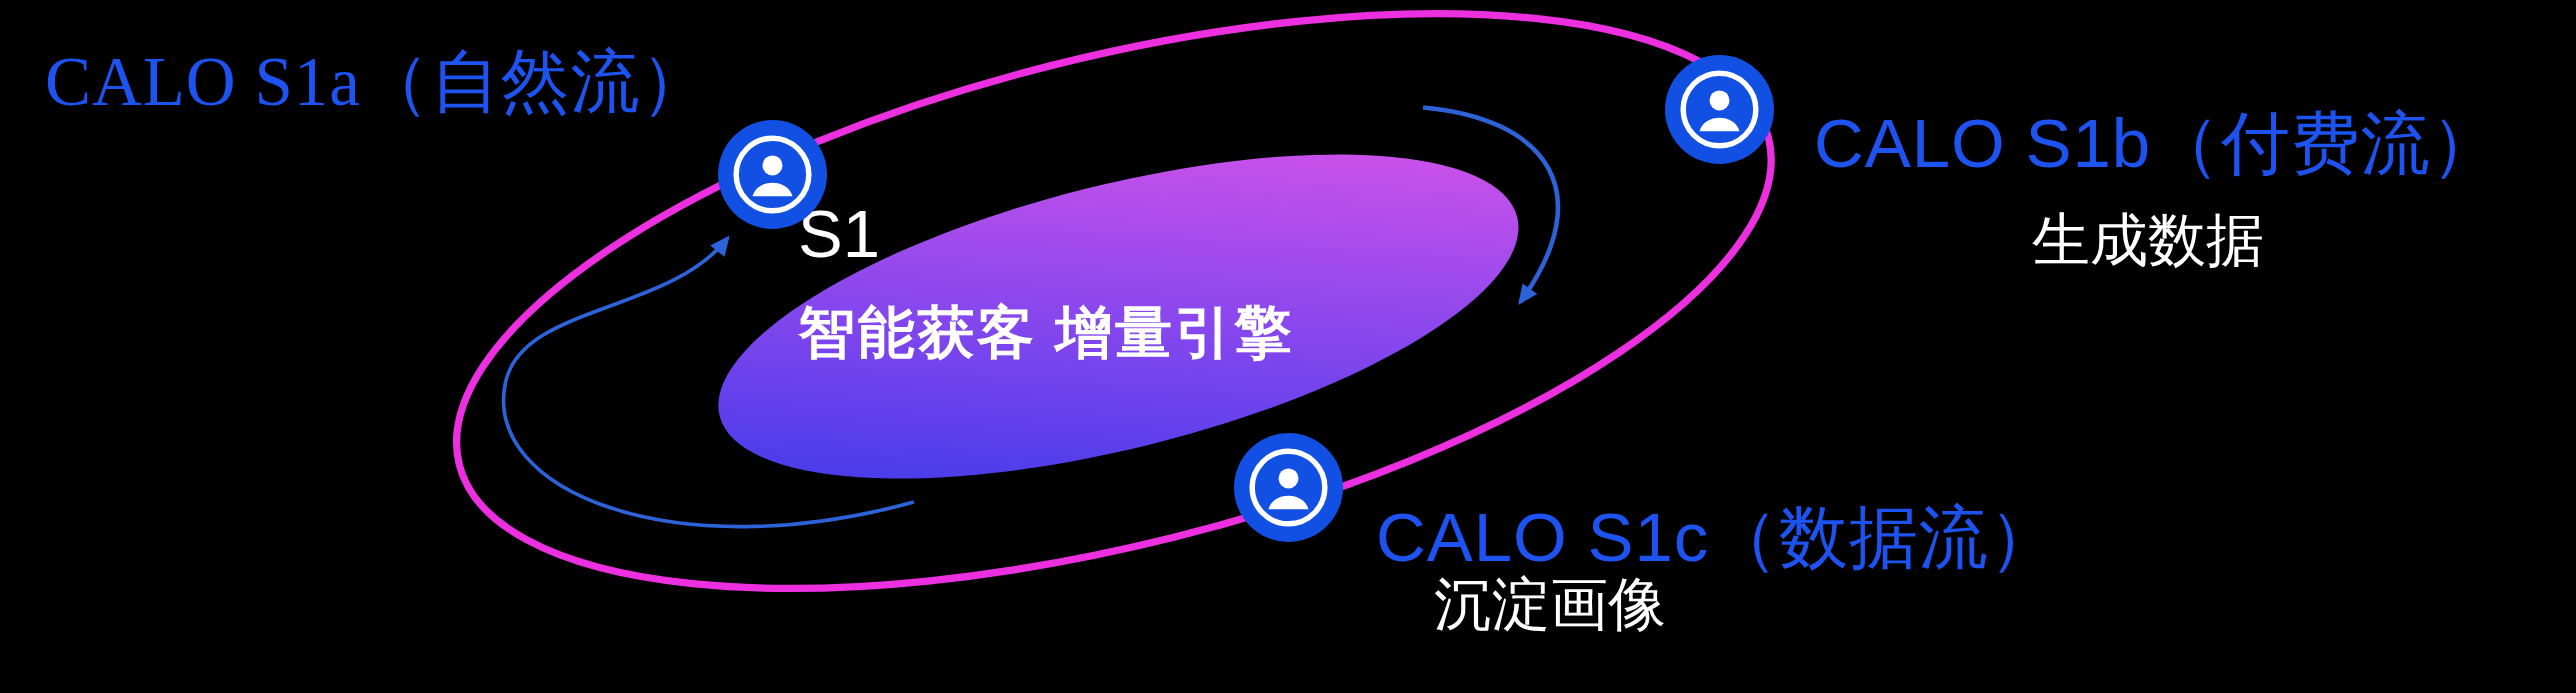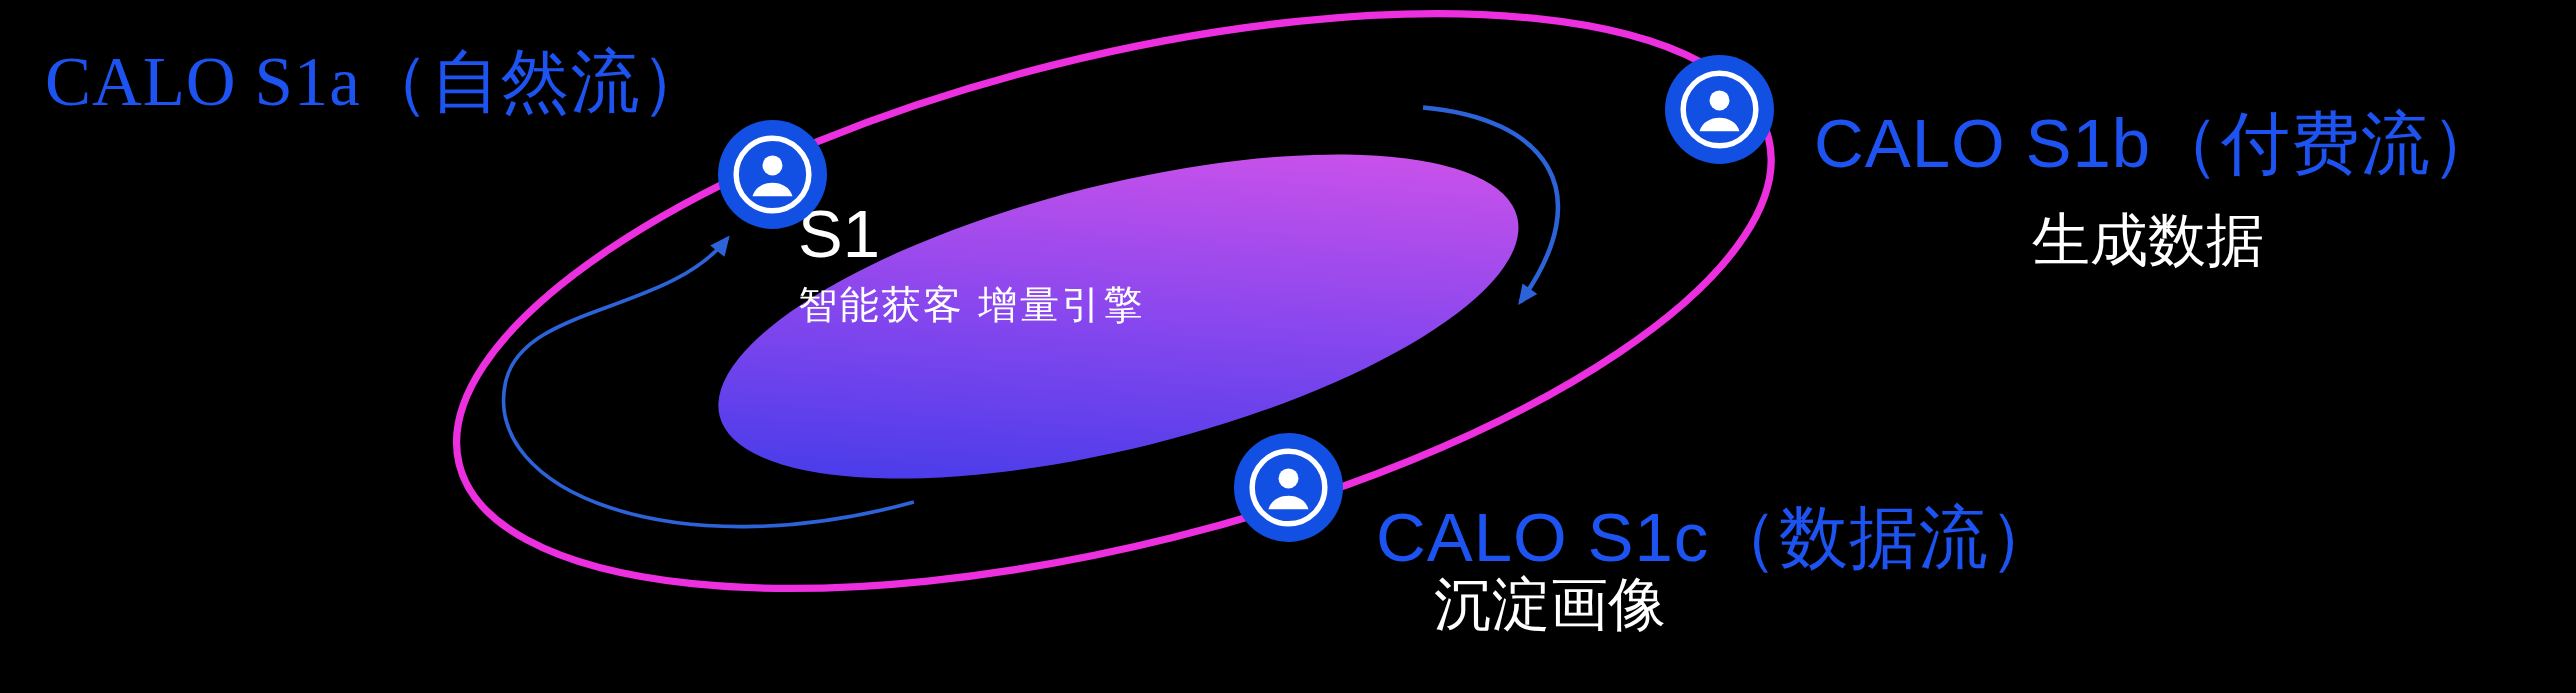--- a/index.html
+++ b/index.html
@@ -73,23 +73,23 @@
     top: 197px;
     width: 636px;
     color: var(--text-white, #fff);
   }
   .center-title {
     font-size: 67px;
     font-weight: 500;
     line-height: 1.1;
   }
   .center-subtitle {
-    margin-top: 7px;
-    font-size: 39px;
-    font-weight: 400;
+    margin-top: 24px;
+    font-size: 57px;
+    font-weight: 700;
     letter-spacing: 2.7px;
     white-space: nowrap;
   }
 
   .node-icon {
     position: absolute;
     z-index: 4;
     width: 109px;
     height: 109px;
   }

